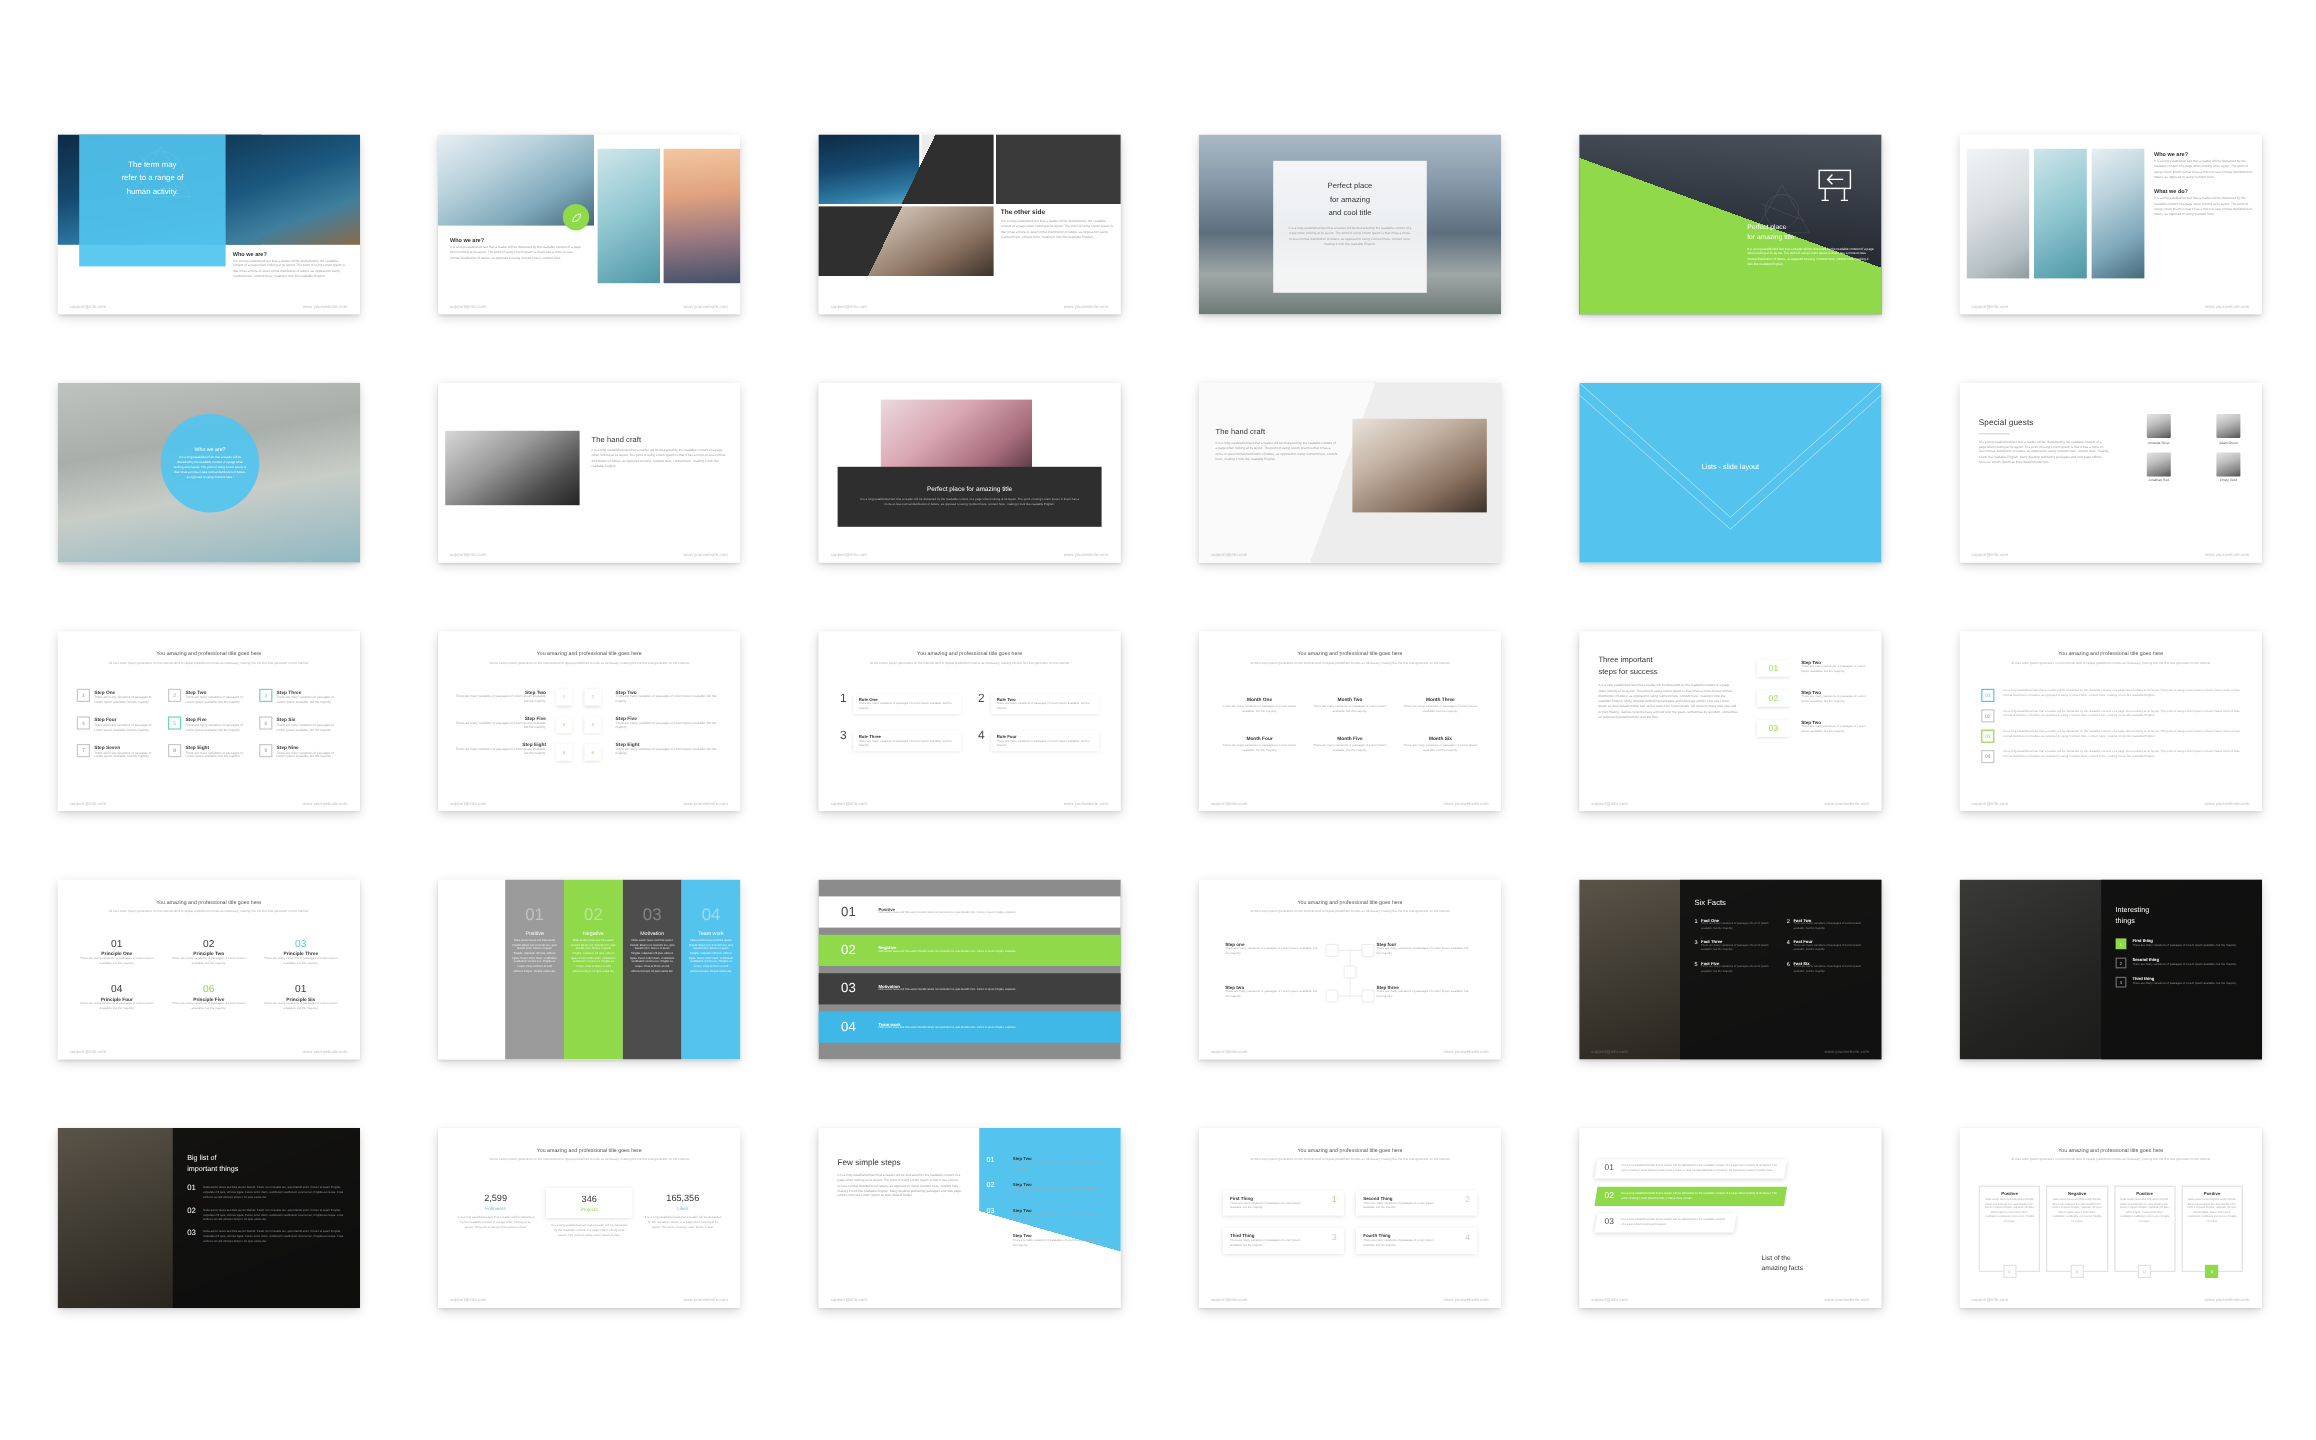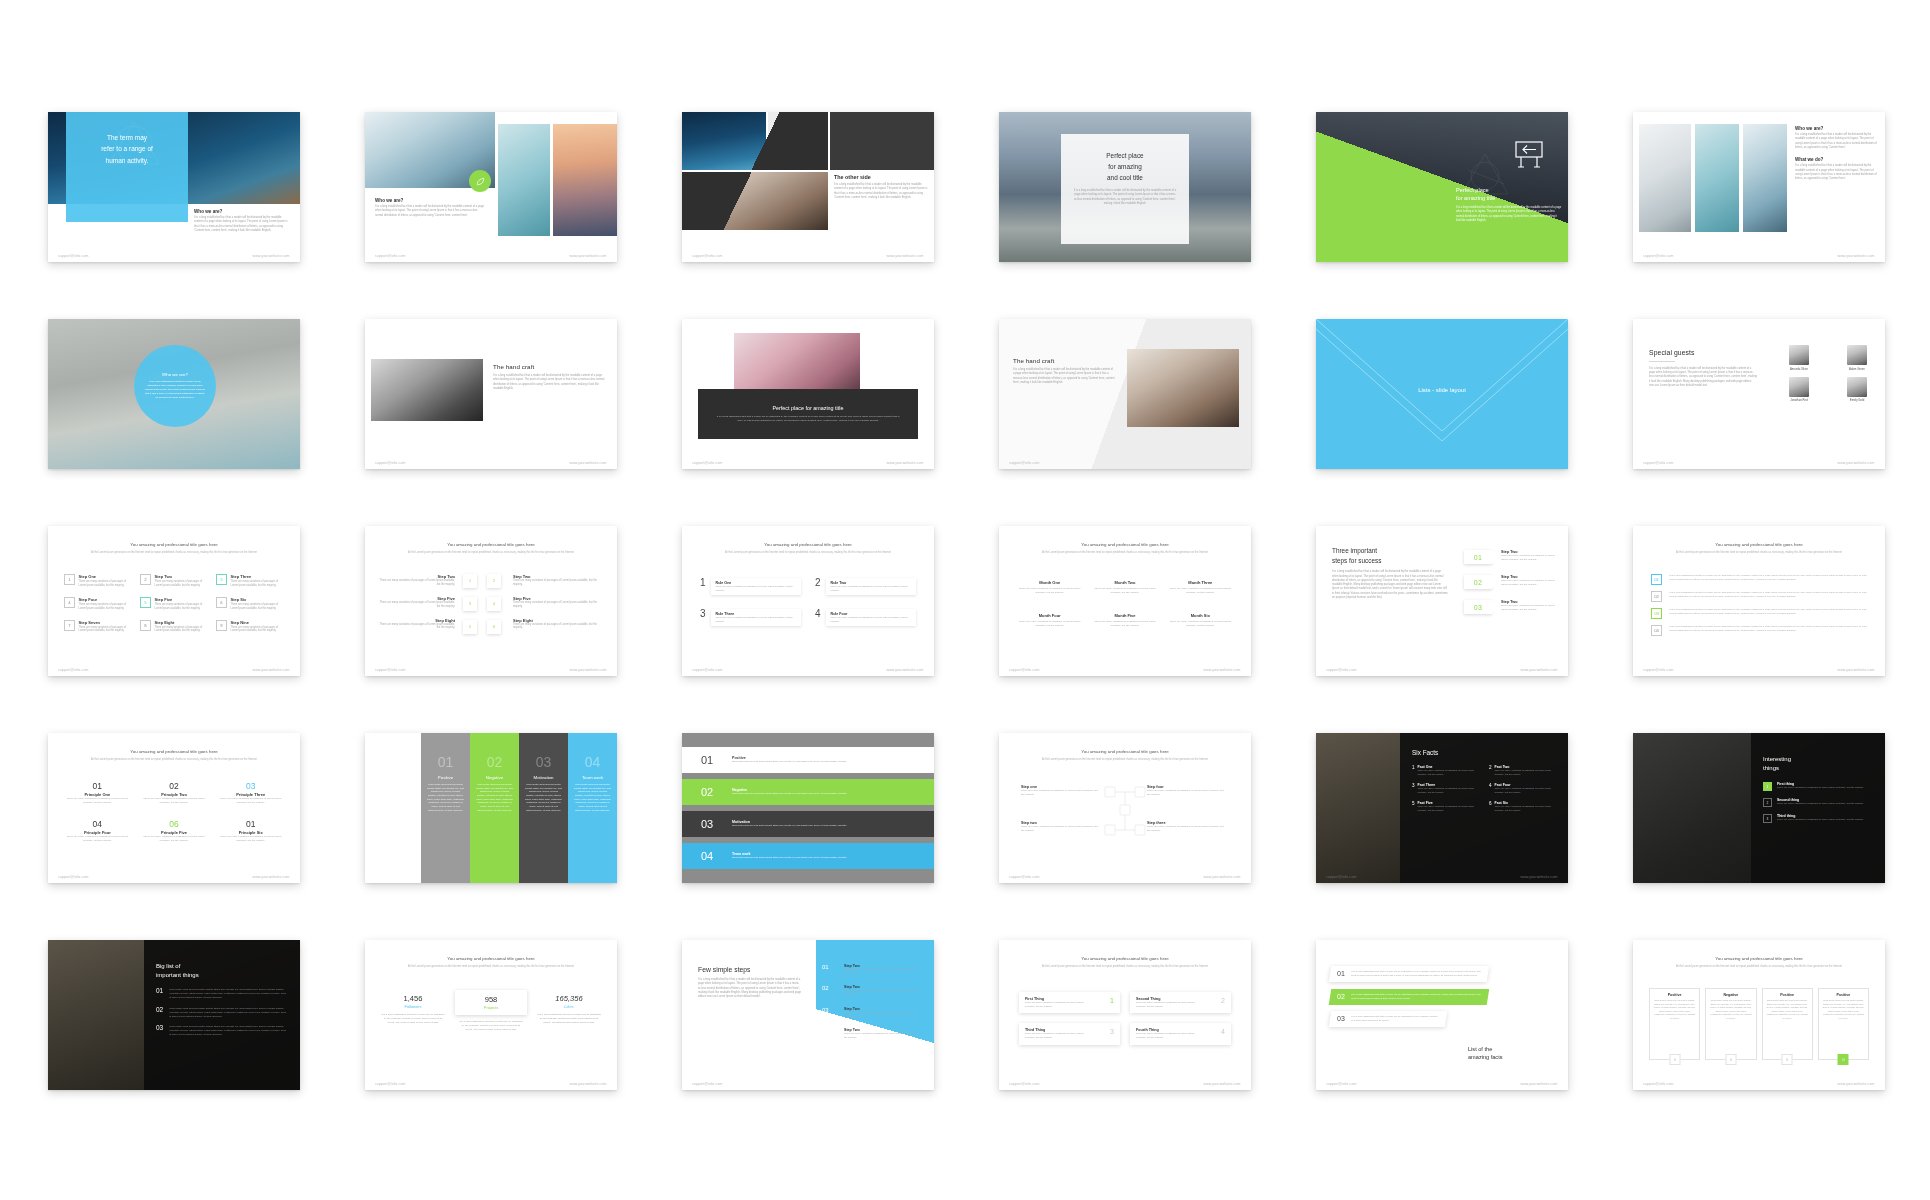--- a/index.html
+++ b/index.html
@@ -799,32 +799,32 @@
       </div>
     </div>
 
     <div class="slide">
       <div style="position:absolute;left:14px;right:14px;top:16px;">
         <div class="center-title">You amazing and professional title goes here</div>
         <div class="sub-line" style="margin-top:4px;">At the Lorem Ipsum generators on the Internet tend to repeat predefined chunks as necessary, making this the first true generator on the Internet</div>
       </div>
       <div style="position:absolute;left:12px;right:12px;top:50px;display:grid;grid-template-columns:repeat(3,1fr);gap:6px;">
         <div style="text-align:center;padding:4px;">
-          <div style="font-size:7.6px;color:#333;">1,456</div>
+          <div style="font-size:7.6px;color:#333;">2,599</div>
           <div style="font-size:4px;color:#54c4ef;margin-top:1px;">Followers</div>
           <div style="font-size:2.5px;color:#a8a8a8;line-height:1.6;margin-top:4px;">It is a long established fact that a reader will be distracted by the readable content of a page when looking at its layout. The point of using Lorem Ipsum is that.</div>
         </div>
         <div style="text-align:center;">
           <div style="background:#fff;box-shadow:0 1px 4px rgba(0,0,0,.17);padding:5px 4px;">
-            <div style="font-size:7.6px;color:#333;">958</div>
+            <div style="font-size:7.6px;color:#333;">346</div>
             <div style="font-size:4px;color:#8fd94b;margin-top:1px;">Projects</div>
           </div>
           <div style="font-size:2.5px;color:#a8a8a8;line-height:1.6;margin-top:5px;padding:0 4px;">It is a long established fact that a reader will be distracted by the readable content of a page when looking at its layout. The point of using Lorem Ipsum is that.</div>
         </div>
-        <div style="text-align:center;padding:4px;font-style:italic;">
+        <div style="text-align:center;padding:4px;">
           <div style="font-size:7.6px;color:#333;">165,356</div>
           <div style="font-size:4px;color:#54c4ef;margin-top:1px;">Likes</div>
           <div style="font-size:2.5px;color:#a8a8a8;line-height:1.6;margin-top:4px;">It is a long established fact that a reader will be distracted by the readable content of a page when looking at its layout. The point of using Lorem Ipsum is that.</div>
         </div>
       </div>
       <div class="footl">support@info.com</div>
       <div class="footr">www.yourwebsite.com</div>
     </div>
 
     <div class="slide">

